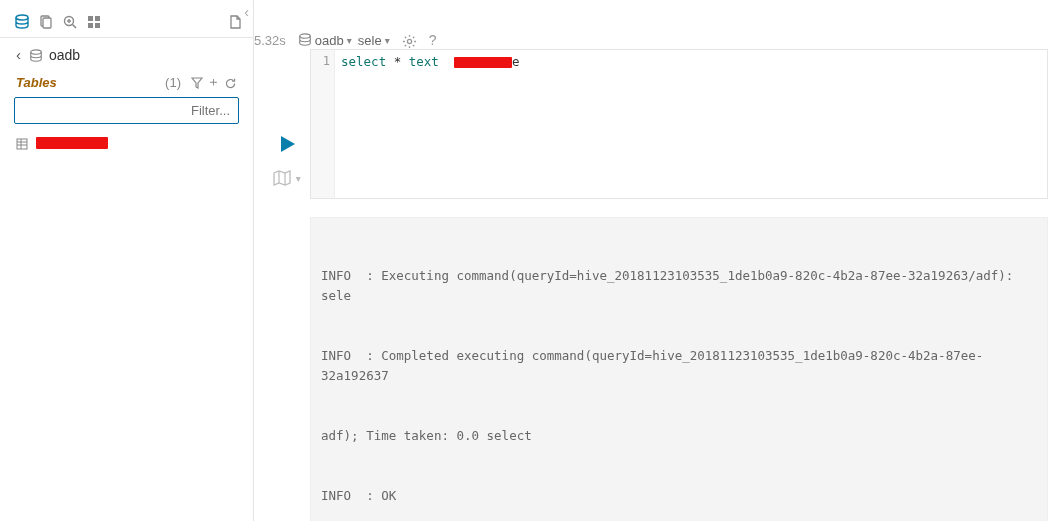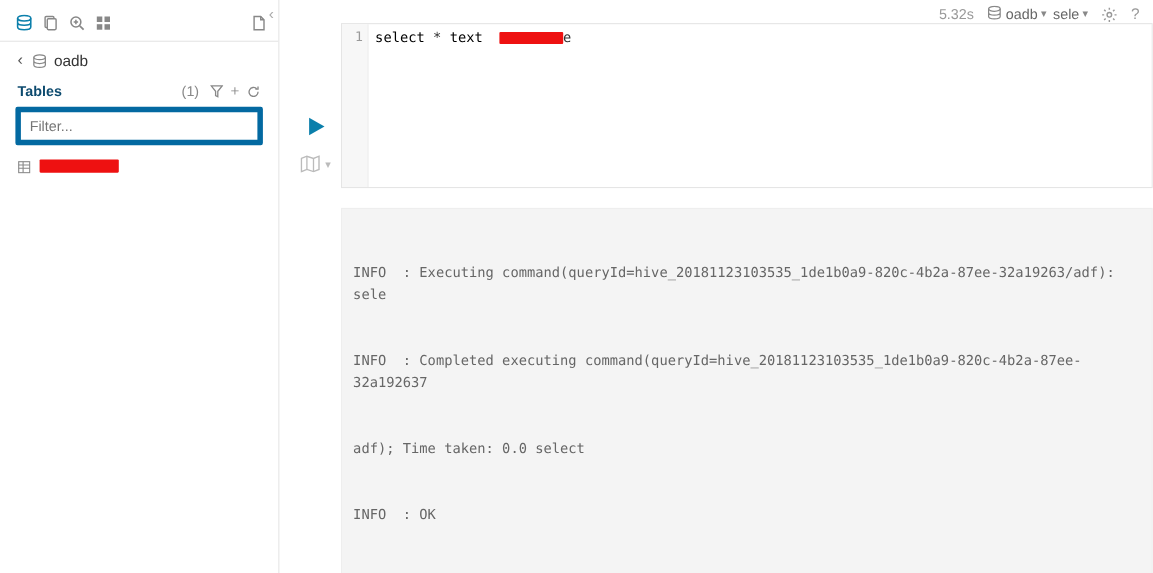--- a/index.html
+++ b/index.html
@@ -45,31 +45,32 @@
     font-size: 14px;
     color: #333;
   }
   .sidebar-crumb .back { font-size: 15px; color:#555; margin-right:8px; cursor:pointer;}
   .sidebar-crumb .db-ic { color:#888; margin-right:6px;}
   .sidebar-section {
     padding: 6px 16px 6px 16px;
     display:flex;
     align-items:center;
   }
-  .sidebar-section .title { font-weight:600; color:#0c4a6e; flex:1;}
+  .sidebar-section .title { font-weight:600; color:#a16207; flex:1;font-style:italic;}
   .sidebar-section .count { color:#888; margin-right:6px;}
   .sidebar-section .tool { color:#888; font-size:13px; margin-left:4px; cursor:pointer;}
   .filter-input {
     margin: 0 14px 8px 14px;
     width: calc(100% - 28px);
     padding: 5px 8px;
-    border: 5px solid #0369a1;
+    border: 1px solid #0369a1;
     border-radius: 2px;
     font-size: 13px;
     color:#333;
+    text-align:right;
   }
   .table-item {
     display:flex;
     align-items:center;
     padding: 4px 16px;
     font-size:13px;
     color:#555;
     cursor:pointer;
   }
   .table-item .tbl-ic { color:#888; margin-right:8px; font-size:12px;}
@@ -85,26 +86,26 @@
   .main {
     flex: 1;
     height: 100%;
     display:flex;
     flex-direction:column;
     position:relative;
   }
   .topbar {
     height: 30px;
     display:flex;
-    justify-content:flex-end;
     align-items:center;
     padding: 4px 12px 0 0;
     color:#999;
     font-size:13px;
     gap:6px;
+    margin-top:28px;
   }
   .topbar .timing { color:#999; margin-right:6px;}
   .topbar .db-sel { color:#666; display:flex; align-items:center; gap:3px; cursor:pointer;}
   .topbar .caret { font-size:10px; color:#888;}
   .topbar .gear, .topbar .help { color:#999; cursor:pointer; font-size:14px; margin-left:6px;}
 
   .editor-row {
     display:flex;
     align-items:flex-start;
     padding: 0 0 0 10px;
@@ -128,21 +129,21 @@
     display:flex;
   }
   .editor .gutter {
     width:24px; background:#f7f7f7; border-right:1px solid #eee;
     text-align:right; padding:4px 4px 0 0; color:#999; font-family: Menlo, Consolas, monospace;
     font-size:12px;
   }
   .editor .code {
     flex:1; padding:4px 6px; font-family: Menlo, Consolas, monospace; font-size:12.5px;
   }
-  .kw { color:#000000; }
+  .kw { color:#0f766e; }
   .editor .code .redact { height:11px; vertical-align:middle;}
 
   .log-panel {
     margin: 18px 0 0 56px;
     background:#f4f4f4;
     border:1px solid #eee;
     padding:8px 10px;
     font-family: Menlo, Consolas, monospace;
     font-size:12.5px;
     color:#666;

